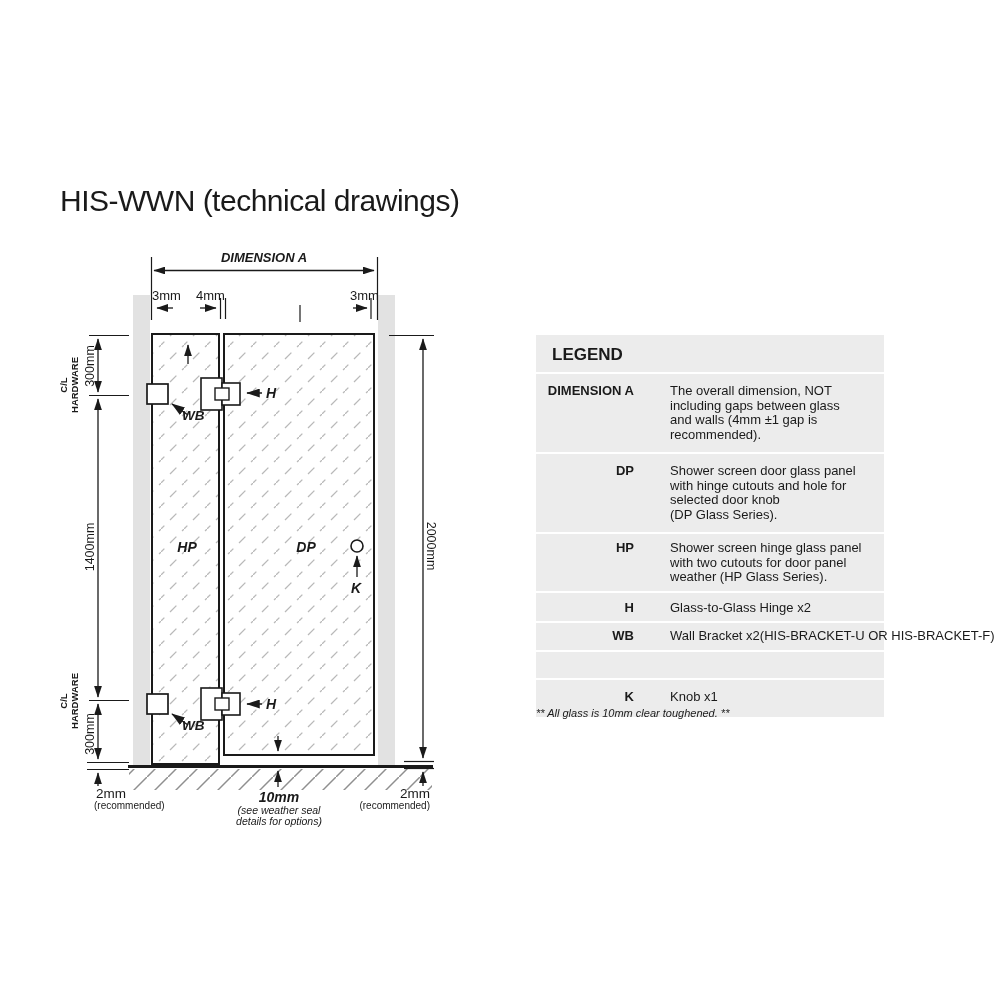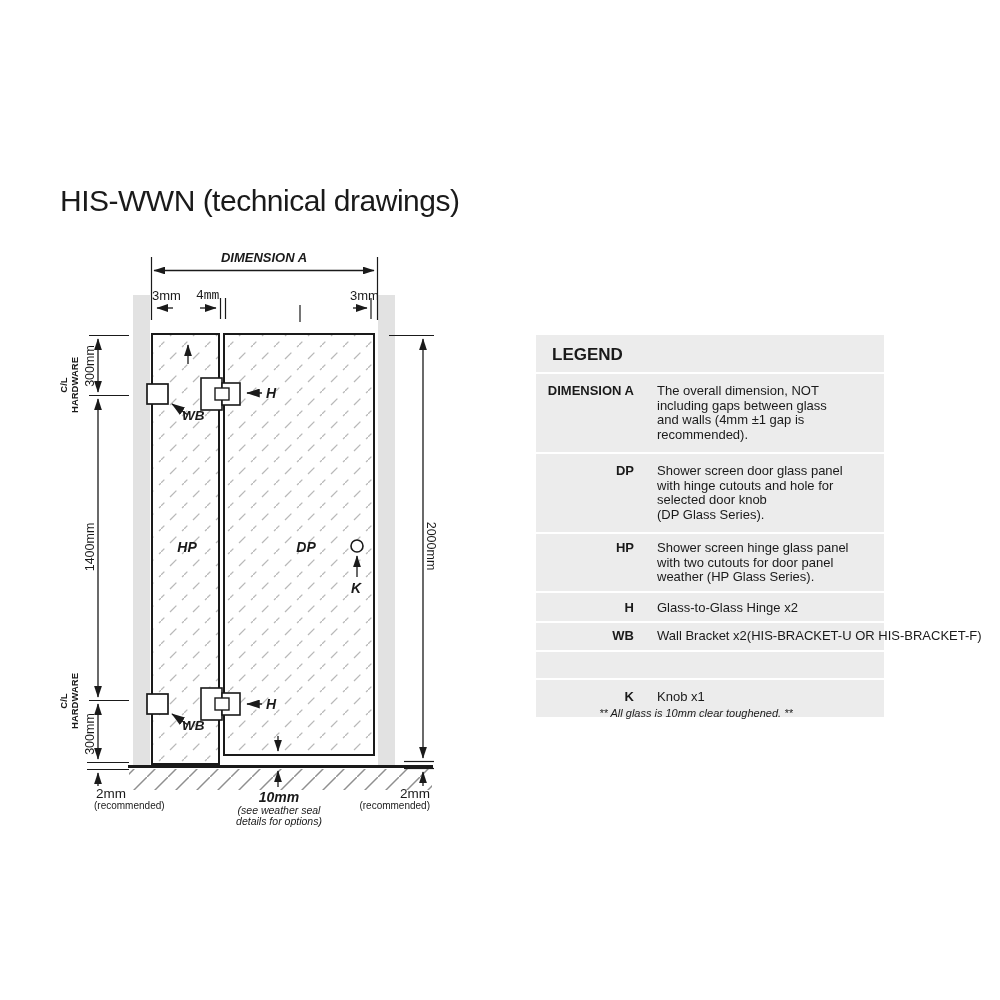--- a/index.html
+++ b/index.html
@@ -15,23 +15,23 @@
   #title { left:60px; top:184px; font-size:30px; font-weight:normal; letter-spacing:-0.5px; }
   .dim-label { font-size:13px; }
   .small-note { font-size:10px; }
   .italic { font-style:italic; }
   .panel-tag { font-size:14px; font-weight:bold; font-style:italic; }
   
   #legend { position:absolute; left:536px; top:335px; width:348px; background:#ececec; }
   #legend-header { padding:10px 0 7px 16px; font-size:17px; font-weight:bold; }
   .lg-row { display:flex; border-top:2px solid #ffffff; align-items:flex-start; }
   .lg-key { flex:none; width:98px; text-align:right; font-weight:bold; font-size:13px; line-height:14.5px; }
-  .lg-desc { margin-left:23px; width:196px; font-size:13px; line-height:14.5px; }
+  .lg-desc { margin-left:36px; width:196px; font-size:13px; line-height:14.5px; }
   .lg-desc div { white-space:nowrap; }
-  #legend-footnote { position:absolute; left:536px; top:707px; width:320px; text-align:center;
+  #legend-footnote { position:absolute; left:536px; top:707px; width:320px; text-align:left;
     font-size:11px; font-style:italic; }
 </style>
 </head>
 <body>
 
 <div id="title" class="lbl">HIS-WWN (technical drawings)</div>
 
 <svg class="abs" style="left:0;top:0;" width="1000" height="1000" viewBox="0 0 1000 1000">
   <defs>
     <marker id="ah" viewBox="0 0 9 6" refX="8.5" refY="3" markerWidth="9" markerHeight="6" orient="auto-start-reverse" markerUnits="strokeWidth">
@@ -130,21 +130,21 @@
     <line x1="262" y1="704" x2="247" y2="704" marker-end="url(#ah)"></line>
     <line x1="188" y1="415" x2="172" y2="404" marker-end="url(#ah)"></line>
     <line x1="188" y1="725" x2="172" y2="714" marker-end="url(#ah)"></line>
     <line x1="278" y1="736" x2="278" y2="751" stroke-width="1.3" marker-end="url(#ah)"></line>
     <line x1="278" y1="787" x2="278" y2="771" stroke-width="1.3" marker-end="url(#ah)"></line>
   </g>
 </svg>
 
 <div class="lbl dim-label italic ctr" style="left:264px;top:250px;font-weight:600;">DIMENSION A</div>
 <div class="lbl dim-label" style="left:152px;top:288px;">3mm</div>
-<div class="lbl dim-label" style="left:196px;top:288px;font-family:Liberation Mono, monospace;">4mm</div>
+<div class="lbl dim-label" style="left:196px;top:288px;">4mm</div>
 <div class="lbl dim-label" style="left:350px;top:288px;">3mm</div>
 
 <div class="lbl rot" style="left:69px;top:385px;font-size:9.5px;font-weight:bold;line-height:10.5px;">
   <div>C/L</div>
   <div>HARDWARE</div>
 </div>
 <div class="lbl rot" style="left:90px;top:366px;font-size:12.5px;">300mm</div>
 <div class="lbl rot" style="left:90px;top:547px;font-size:12.5px;">1400mm</div>
 <div class="lbl rot" style="left:69px;top:701px;font-size:9.5px;font-weight:bold;line-height:10.5px;">
   <div>C/L</div>

